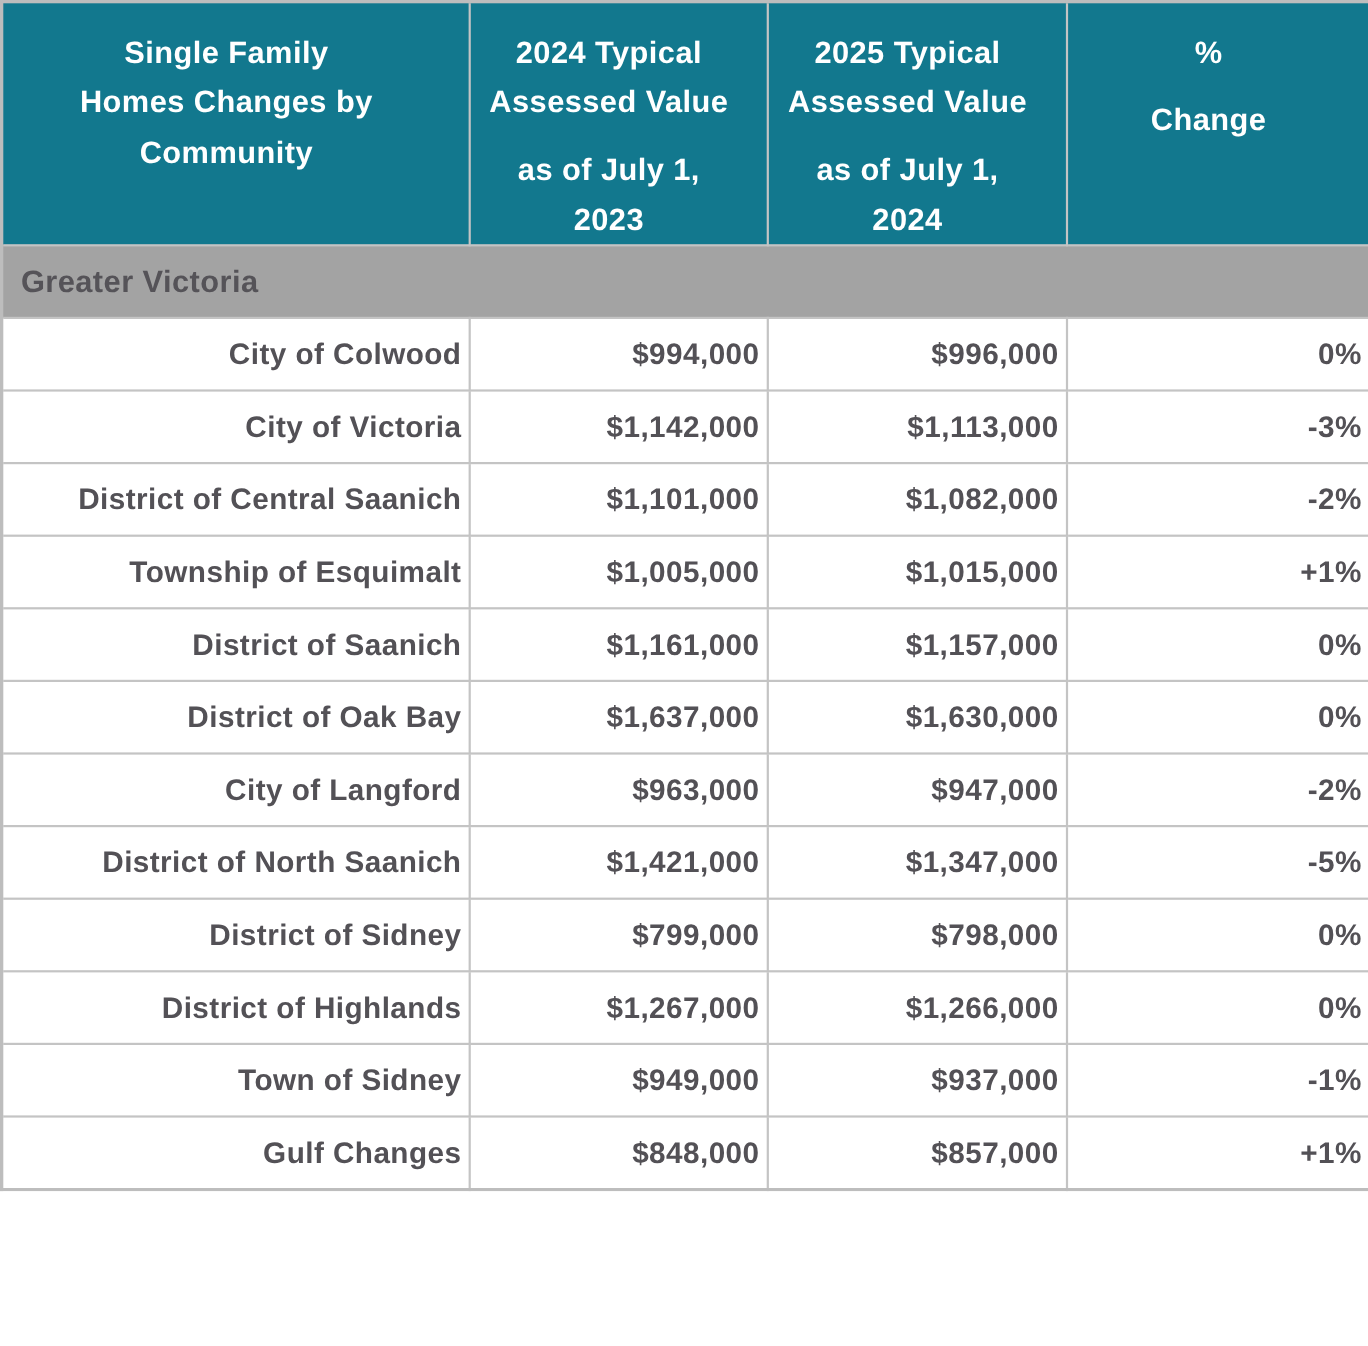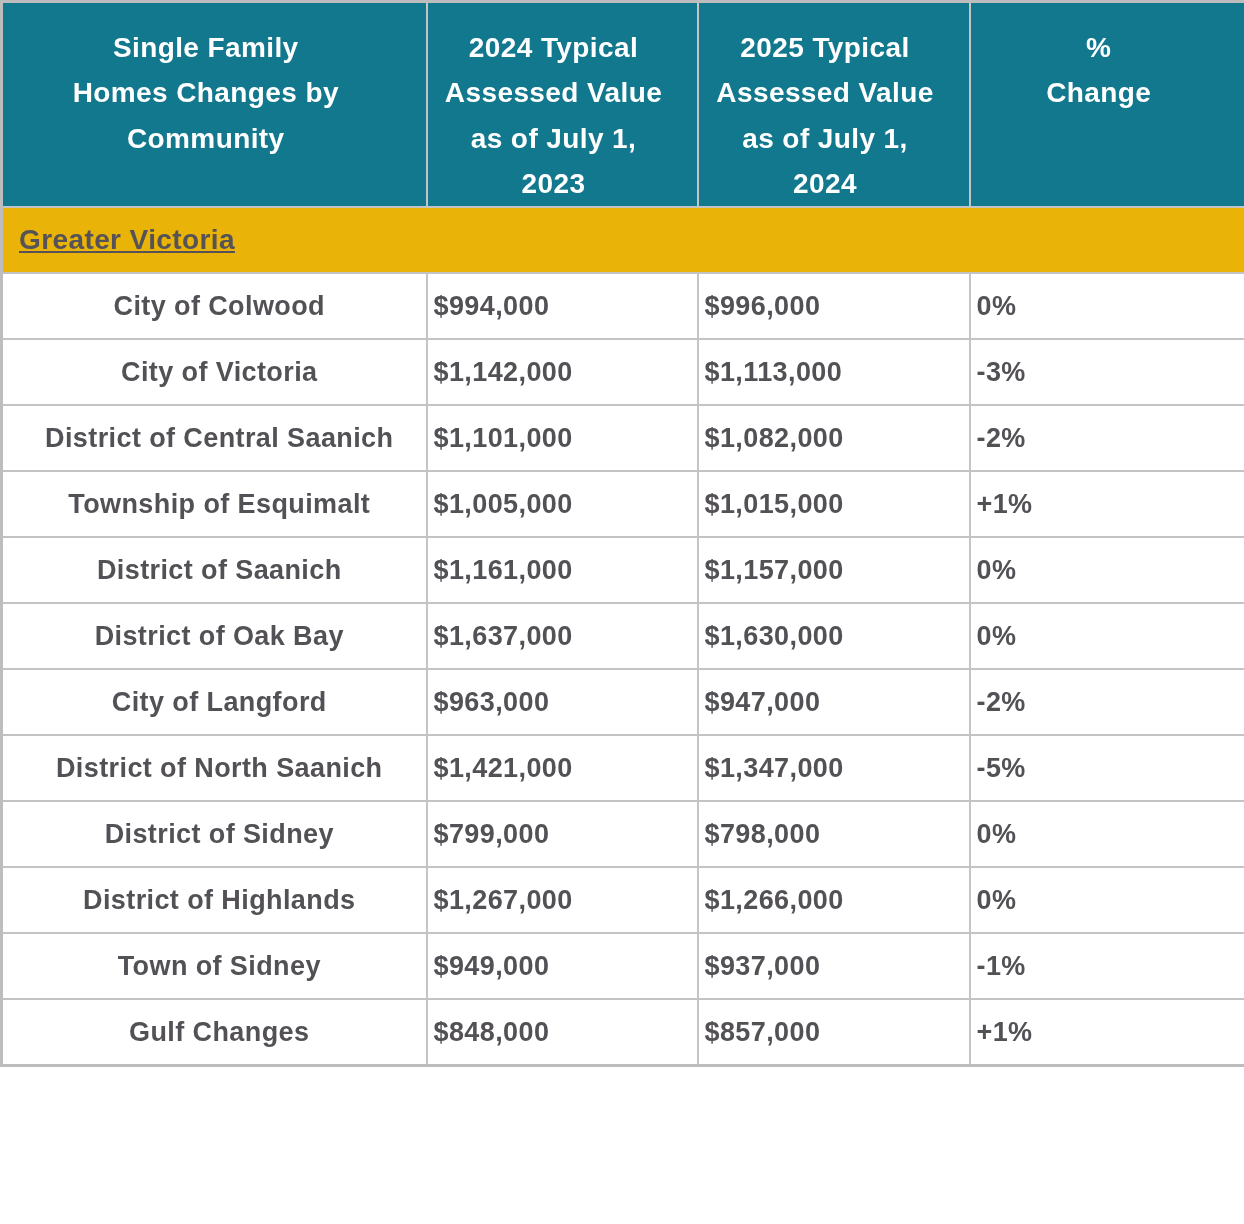--- a/index.html
+++ b/index.html
@@ -34,48 +34,48 @@
     font-size: 28px;
     font-weight: bold;
     letter-spacing: 0.4px;
     vertical-align: top;
     text-align: center;
     padding: 22px 27px 0 10px;
     height: 198px;
     line-height: 1.62;
   }
   .hdr-sub {
+    margin-top: 16px;
   }
 
   tr.section-row td {
-    background: #eab308;
+    background: #a3a3a3;
     color: #555358;
     font-size: 28px;
     font-weight: bold;
     letter-spacing: 0.4px;
     text-align: left;
     padding: 0 0 0 16px;
     height: 66px;
     vertical-align: middle;
-    text-decoration: underline;
   }
 
   tbody td {
     background: #ffffff;
     color: #535156;
     font-size: 27px;
     font-weight: bold;
     letter-spacing: 0.4px;
-    text-align: left;
+    text-align: right;
     vertical-align: middle;
     height: 66px;
     padding: 0 6px;
   }
   tbody td.community {
-    text-align: center;
+    text-align: right;
     padding-left: 16px;
     margin-top: 36px;
   }
 </style>
 </head>
 <body>
 
 <div class="table-wrap">
   <table class="assessment">
     <colgroup>

